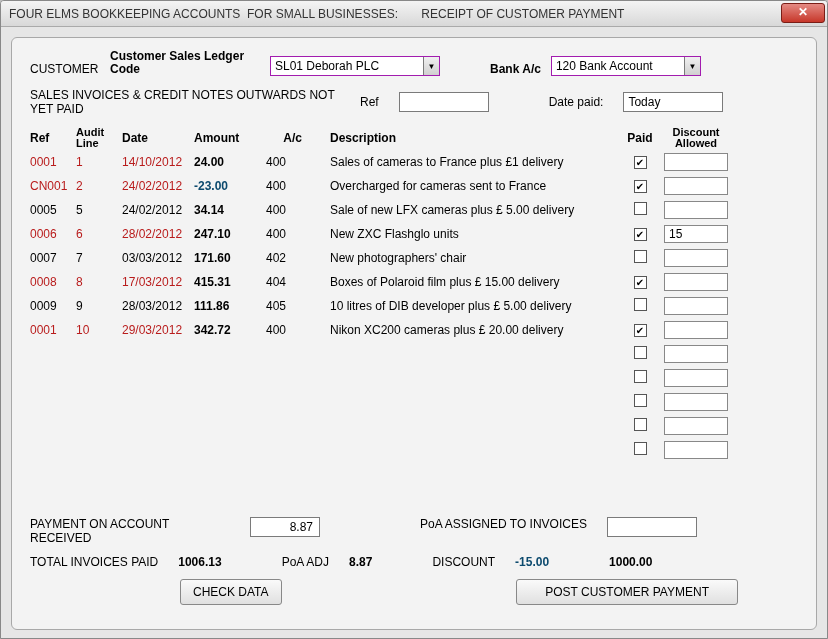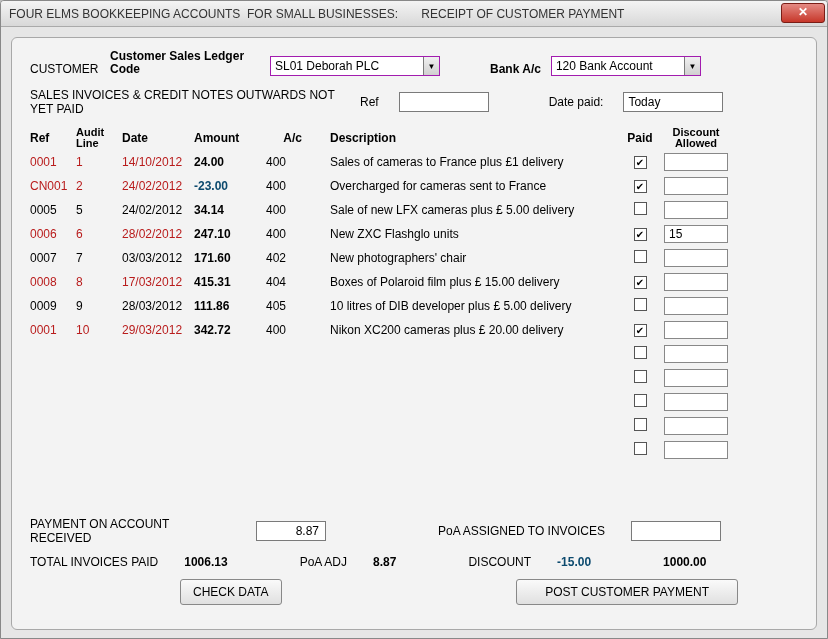--- a/index.html
+++ b/index.html
@@ -138,22 +138,22 @@
     height: 24px;
     align-items: center;
   }
   .footer {
     position: absolute;
     left: 18px; right: 18px;
     bottom: 14px;
   }
   .footer .frow {
     display: flex;
-    align-items: center;
-    gap: 26px;
+    align-items: flex-start;
+    gap: 20px;
     margin-bottom: 10px;
   }
   .btn {
     height: 26px;
     padding: 0 12px;
     border: 1px solid #888;
     background: linear-gradient(#fafafa,#e0e0e0);
     border-radius: 3px;
     font-size: 12px;
     cursor: pointer;

